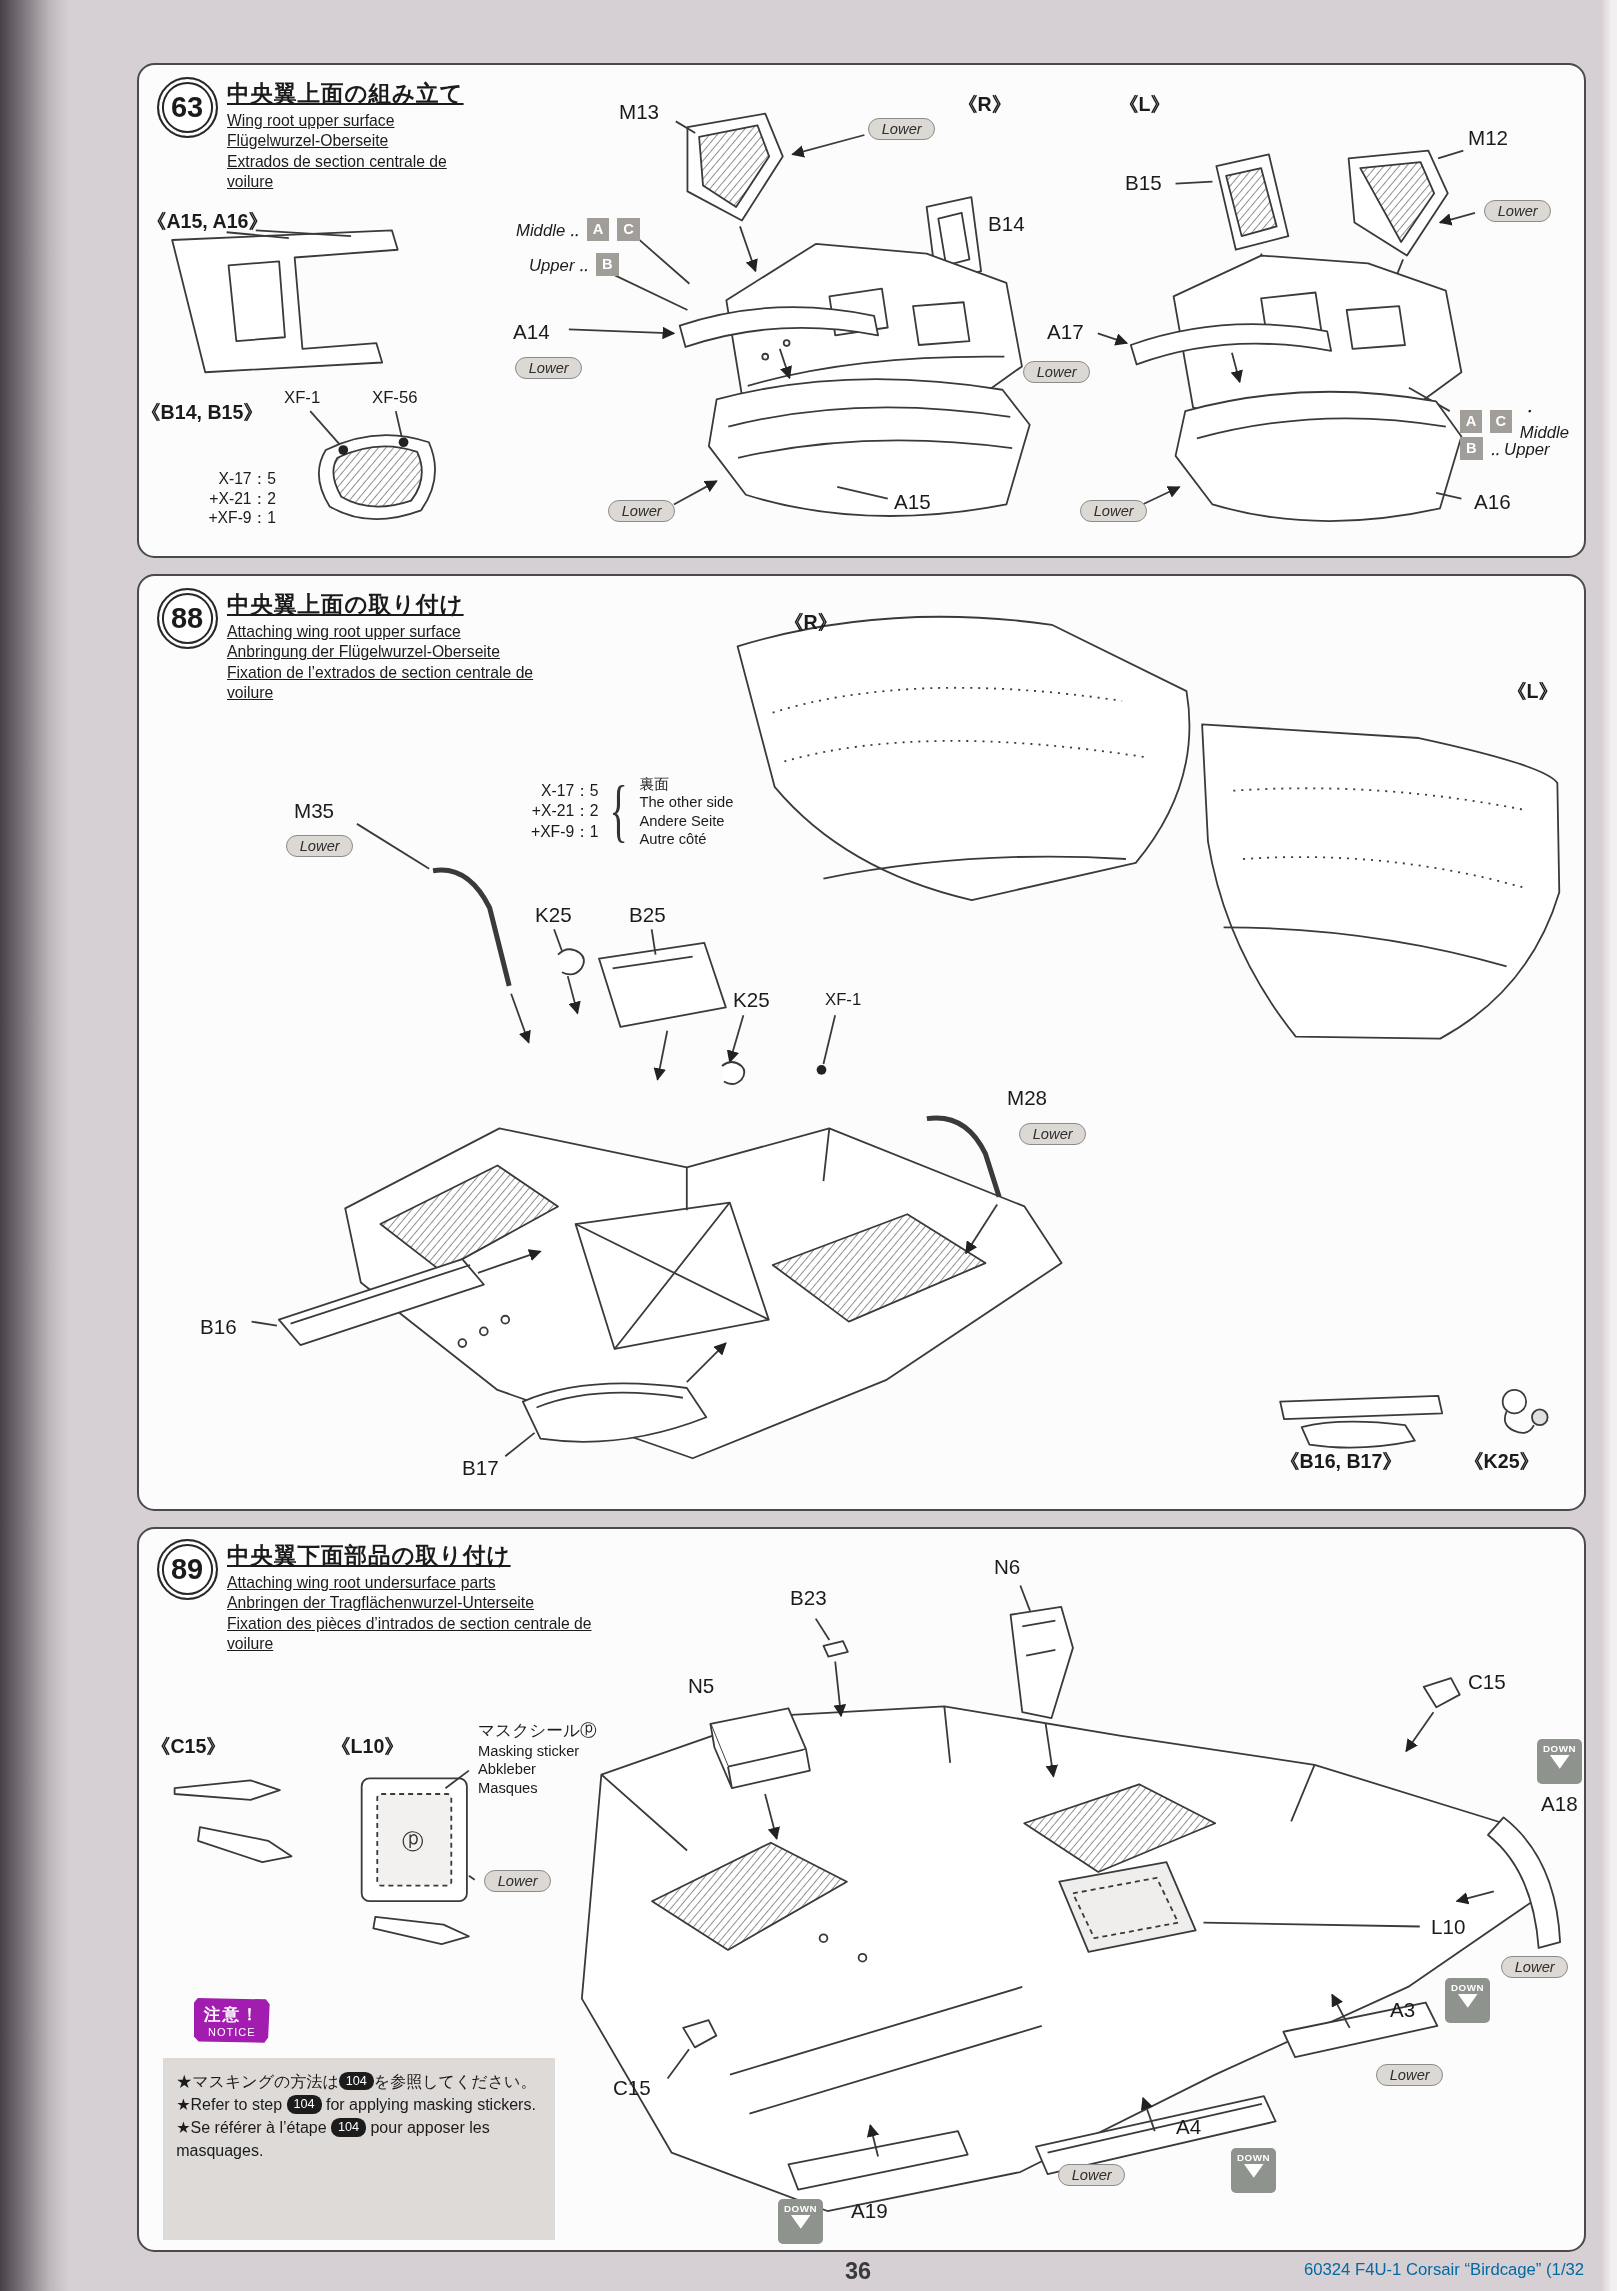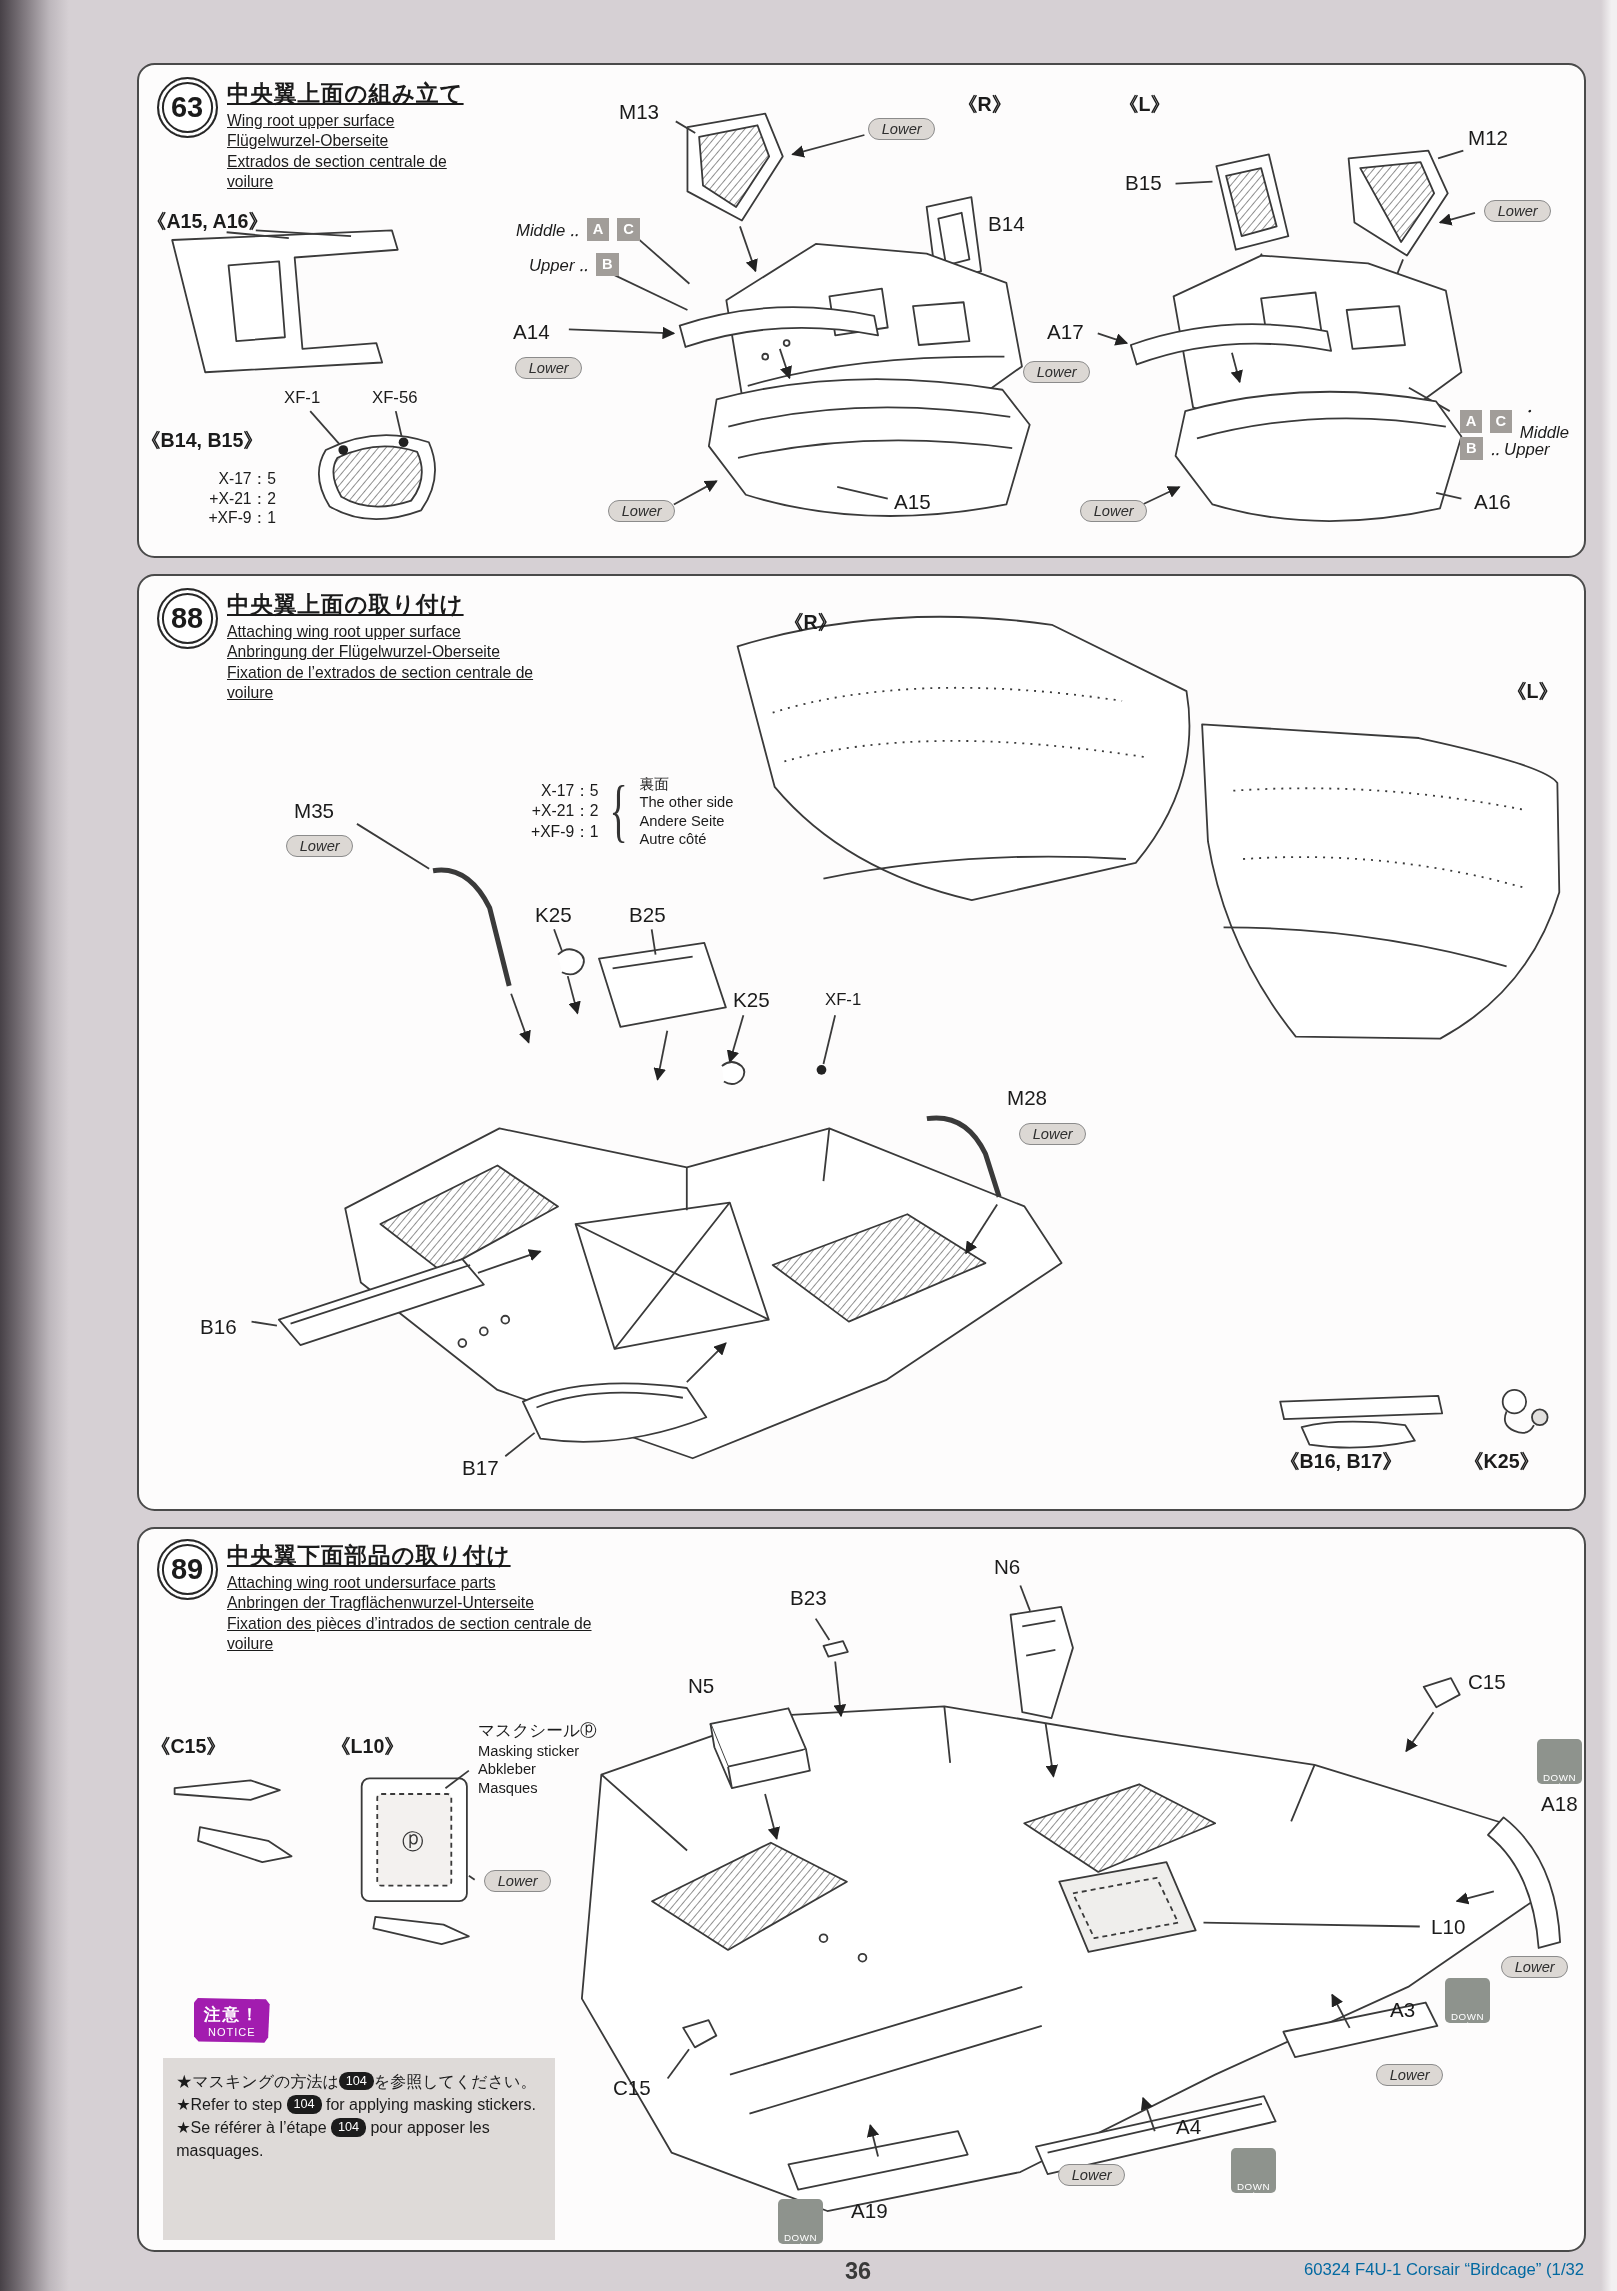--- a/index.html
+++ b/index.html
@@ -25,21 +25,21 @@
   .ital{font-style:italic;}
   .chip{display:inline-block;width:22.5px;height:22.5px;background:#a19d99;color:#fff;font-weight:bold;
         text-align:center;line-height:22.5px;font-size:14.7px;}
   .mix{position:absolute;font-size:15.7px;line-height:1.25;text-align:right;}
   .paintblock{position:absolute;display:flex;align-items:center;gap:3.9px;}
   .mixcol{font-size:15.7px;line-height:1.3;text-align:right;}
   .brace{font-size:69px;font-weight:300;font-family:"Liberation Serif",serif;transform:scaleX(.55);color:#333;}
   .sidecol{font-size:14.7px;line-height:1.25;}
   .down-badge{position:absolute;width:45px;height:45px;background:#8e938d;border-radius:4.9px;
         display:flex;flex-direction:column;align-items:center;padding-top:3.9px;box-sizing:border-box;}
-  .down-badge span{color:#fff;font-size:9.8px;font-weight:normal;letter-spacing:0.5px;margin-top:29px;}
+  .down-badge span{color:#fff;font-size:9.8px;font-weight:bold;letter-spacing:0.5px;}
   .notice-badge{position:absolute;background:#a21caf;color:#fff;text-align:center;padding:4.9px 9.8px;
         clip-path:polygon(0 10%,5% 0,95% 3%,100% 14%,98% 88%,93% 100%,6% 97%,0 86%);}
   .notice-badge .nj{font-size:16.7px;font-weight:bold;letter-spacing:2px;}
   .notice-badge .ne{font-size:11px;letter-spacing:1px;}
   .note-box{position:absolute;background:#dedad8;padding:11.8px 13.7px;font-size:16px;line-height:1.45;box-sizing:border-box;}
   .refbadge{display:inline-block;background:#1c1c1c;color:#fff;border-radius:8.8px;padding:0 6.9px;
         font-size:12.7px;line-height:18.6px;vertical-align:2px;}
   .footer-num{position:absolute;font-size:23.5px;font-weight:bold;color:#3a3a3a;}
   .footer-right{position:absolute;font-size:16.7px;font-weight:normal;color:#0369a1;white-space:nowrap;}
   .drawing{position:absolute;left:0;top:0;width:100%;height:100%;}
@@ -154,21 +154,21 @@
         <span>63</span>
       </div>
     <div class="titles" style="left:88px;top:13.7px;width:245px;">
       <div class="t-ja">中央翼上面の組み立て</div>
       <div class="t-sub">Wing root upper surface</div>
       <div class="t-sub">Flügelwurzel-Oberseite</div>
       <div class="t-sub">Extrados de section centrale de voilure</div>
     </div>
 
     <div class="callout" style="left:7.8px;top:143px;">《A15, A16》</div>
-    <div class="callout" style="left:2px;top:362px;">《B14, B15》</div>
+    <div class="callout" style="left:2px;top:334px;">《B14, B15》</div>
     <div class="lbl-s" style="left:145px;top:323px;">XF-1</div>
     <div class="lbl-s" style="left:233px;top:323px;">XF-56</div>
     <div class="mix" style="left:39px;top:404px;width:98px;">
       <div>X-17：5</div>
       <div>+X-21：2</div>
       <div>+XF-9：1</div>
     </div>
 
     <div class="callout" style="left:819px;top:25.5px;">《R》</div>
     <div class="callout" style="left:980px;top:25.5px;">《L》</div>

